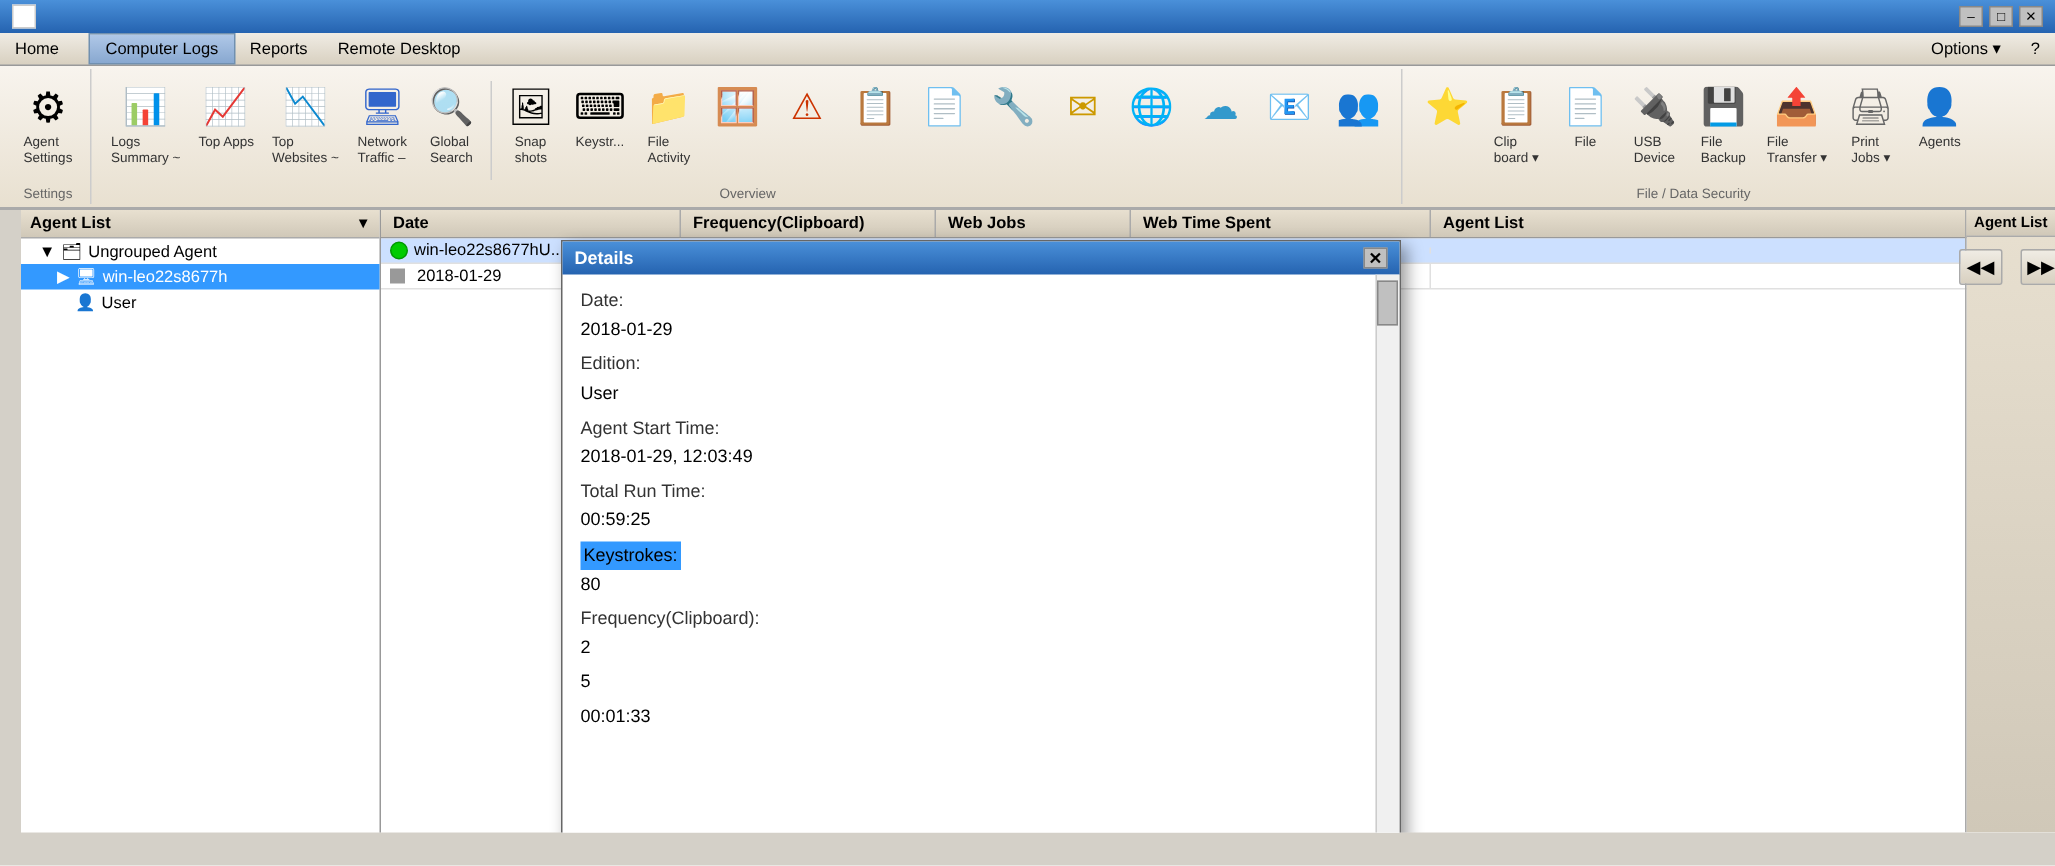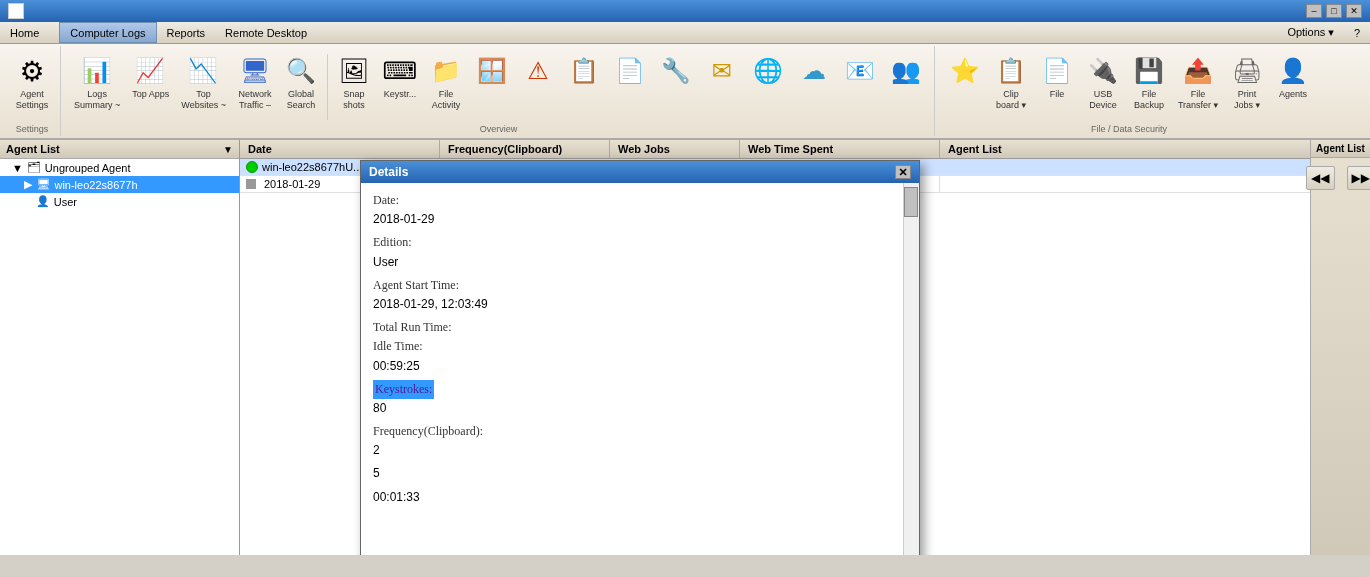--- a/index.html
+++ b/index.html
@@ -20,25 +20,25 @@
     .menu-item.active { background: linear-gradient(to bottom, #b0c8e8, #88a8d0); border: 1px solid #7090b0; margin-left: 10px; }
 
     
     .ribbon { background: linear-gradient(to bottom, #f8f4ee, #e8e0d0); border-bottom: 2px solid #aaa; display: flex; align-items: stretch; padding: 2px 4px; gap: 2px; min-height: 90px; }
     .ribbon-section { display: flex; flex-direction: column; align-items: center; border-right: 1px solid #ccc; padding: 2px 6px; }
     .ribbon-section:last-child { border-right: none; }
     .ribbon-section-label { font-size: 9px; color: #666; margin-top: auto; padding-top: 2px; }
     .ribbon-group { display: flex; gap: 2px; flex: 1; align-items: flex-start; padding-top: 4px; }
     .ribbon-btn { display: flex; flex-direction: column; align-items: center; cursor: pointer; padding: 2px 4px; border: 1px solid transparent; border-radius: 2px; min-width: 44px; }
     .ribbon-btn .icon { width: 32px; height: 32px; display: flex; align-items: center; justify-content: center; font-size: 20px; }
-    .ribbon-btn .label { font-size: 9px; text-align: center; color: #333; line-height: 1.2; margin-top: 2px; }
+    .ribbon-btn .label { font-size: 9px; color: #333; line-height: 1.2; margin-top: 2px; }
     .ribbon-separator { width: 1px; background: #ccc; margin: 2px 2px; align-self: stretch; }
 
     
-    .main { display: flex; height: calc(577px - 22px - 22px - 96px - 22px); }
+    .main { display: flex; height: calc(577px - 22px - 22px - 96px - 22px); padding-left: 14px; }
 
     
     .left-panel { width: 240px; background: #fff; border-right: 1px solid #999; display: flex; flex-direction: column; }
     .panel-header { background: linear-gradient(to bottom, #e8e0d0, #d0c8b8); padding: 3px 6px; font-size: 11px; font-weight: bold; border-bottom: 1px solid #aaa; display: flex; align-items: center; justify-content: space-between; }
     .panel-header-arrow { font-size: 10px; cursor: pointer; }
     .tree-item { padding: 2px 4px; display: flex; align-items: center; gap: 4px; cursor: pointer; font-size: 11px; }
     .tree-item.selected { background: #3399ff; color: white; }
     .tree-indent1 { padding-left: 12px; }
     .tree-indent2 { padding-left: 24px; }
     .tree-indent3 { padding-left: 36px; }
@@ -58,23 +58,23 @@
     .status-green { background: #00cc00; border: 1px solid #009900; }
     .status-gray { background: #999; }
     .nav-btn { display: flex; align-items: center; justify-content: center; padding: 4px; cursor: pointer; border: 1px solid #aaa; margin: 4px; background: linear-gradient(to bottom, #f0ece4, #d8d0c0); border-radius: 2px; font-size: 12px; }
 
     
     .dialog-overlay { position: absolute; top: 0; left: 0; right: 0; bottom: 0; z-index: 100; }
     .dialog { position: absolute; top: 20px; left: 120px; width: 560px; background: #fff; border: 1px solid #666; box-shadow: 4px 4px 10px rgba(0,0,0,0.4); }
     .dialog-title { background: linear-gradient(to bottom, #4a90d9, #2563b0); color: white; padding: 4px 8px; display: flex; align-items: center; justify-content: space-between; font-size: 12px; font-weight: bold; }
     .dialog-close { width: 16px; height: 14px; background: #c0c0c0; border: 1px solid #888; display: flex; align-items: center; justify-content: center; cursor: pointer; color: #000; font-size: 11px; }
     .dialog-content { padding: 8px 12px; height: 430px; overflow-y: auto; font-size: 12px; line-height: 1.6; position: relative; }
-    .detail-label { color: #333; font-family: Liberation Serif, serif; }
+    .detail-label { color: #333; }
     .detail-value { color: #000; margin-bottom: 4px; }
-    .highlight { background: #3399ff; color: #4c1d95; display: inline-block; padding: 0 2px; }
+    .highlight { background: #3399ff; color: #000000; display: inline-block; padding: 0 2px; }
 
     
     .data-columns { display: flex; background: linear-gradient(to bottom, #e8e0d0, #d0c8b8); border-bottom: 1px solid #999; }
     .data-col-header { padding: 3px 8px; border-right: 1px solid #aaa; font-size: 11px; font-weight: bold; cursor: pointer; white-space: nowrap; }
   </style>
 </head>
 <body>
 
 <div class="title-bar">
   <div class="title-bar-left">
@@ -304,21 +304,20 @@
           <div class="detail-value">2018-01-29</div>
 
           <div class="detail-label">Edition:</div>
           <div class="detail-value">User</div>
 
           <div class="detail-label">Agent Start Time:</div>
           <div class="detail-value">2018-01-29, 12:03:49</div>
 
           <div class="detail-label">Total Run Time:</div>
 
-          <div class="detail-label">Idle Time:</div>
           <div class="detail-value">00:59:25</div>
 
           <div class="detail-label"><span class="highlight">Keystrokes:</span></div>
           <div class="detail-value">80</div>
 
           <div class="detail-label">Frequency(Clipboard):</div>
           <div class="detail-value">2</div>
 
           <div class="detail-value">5</div>
 

